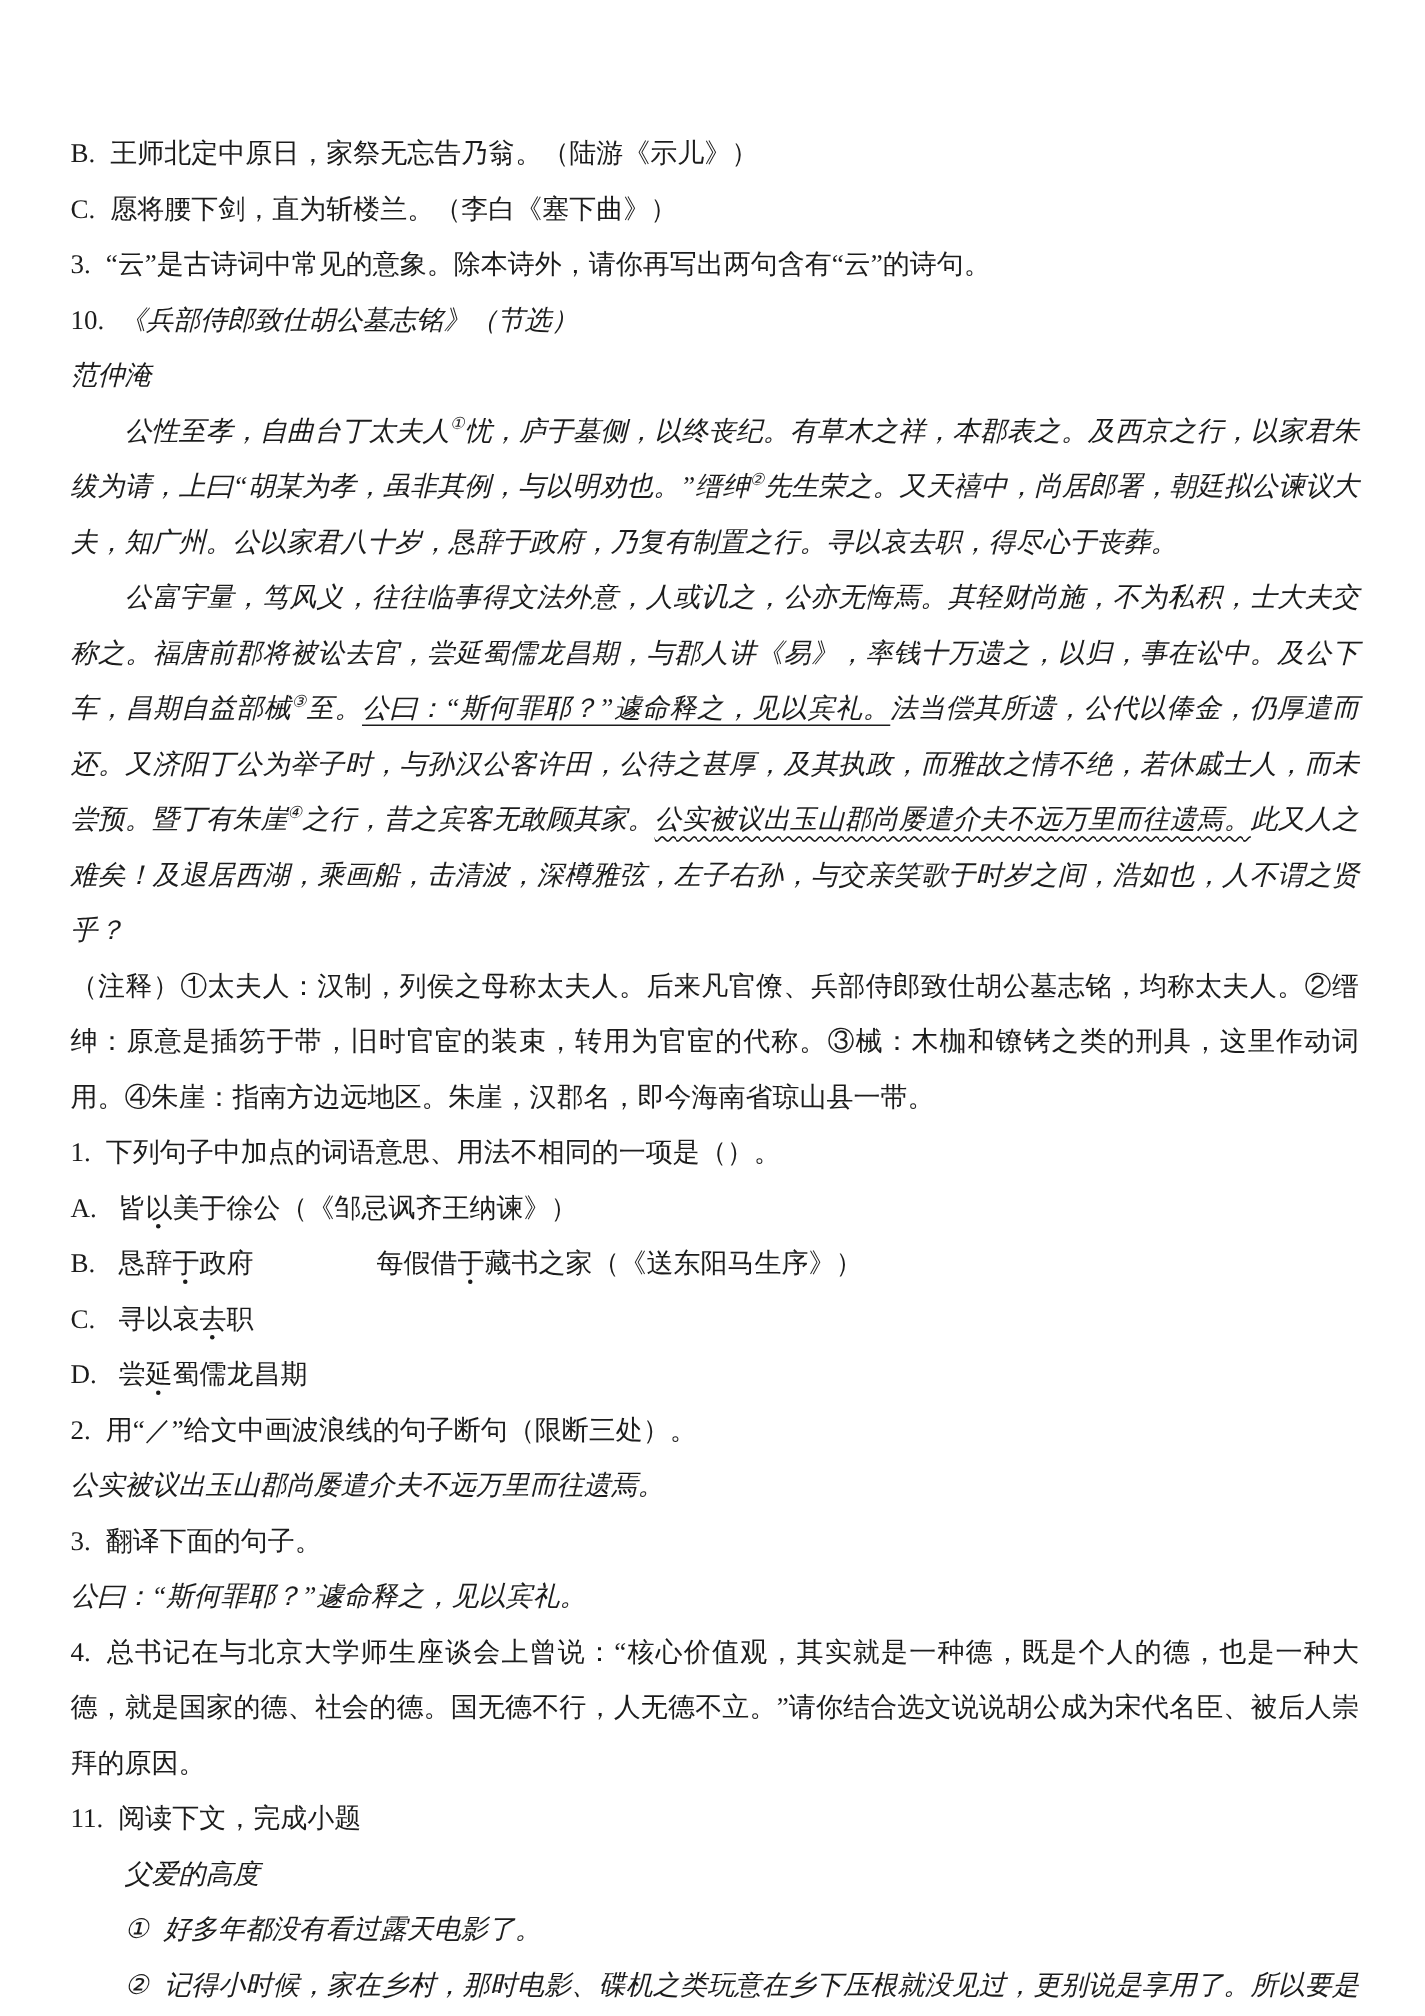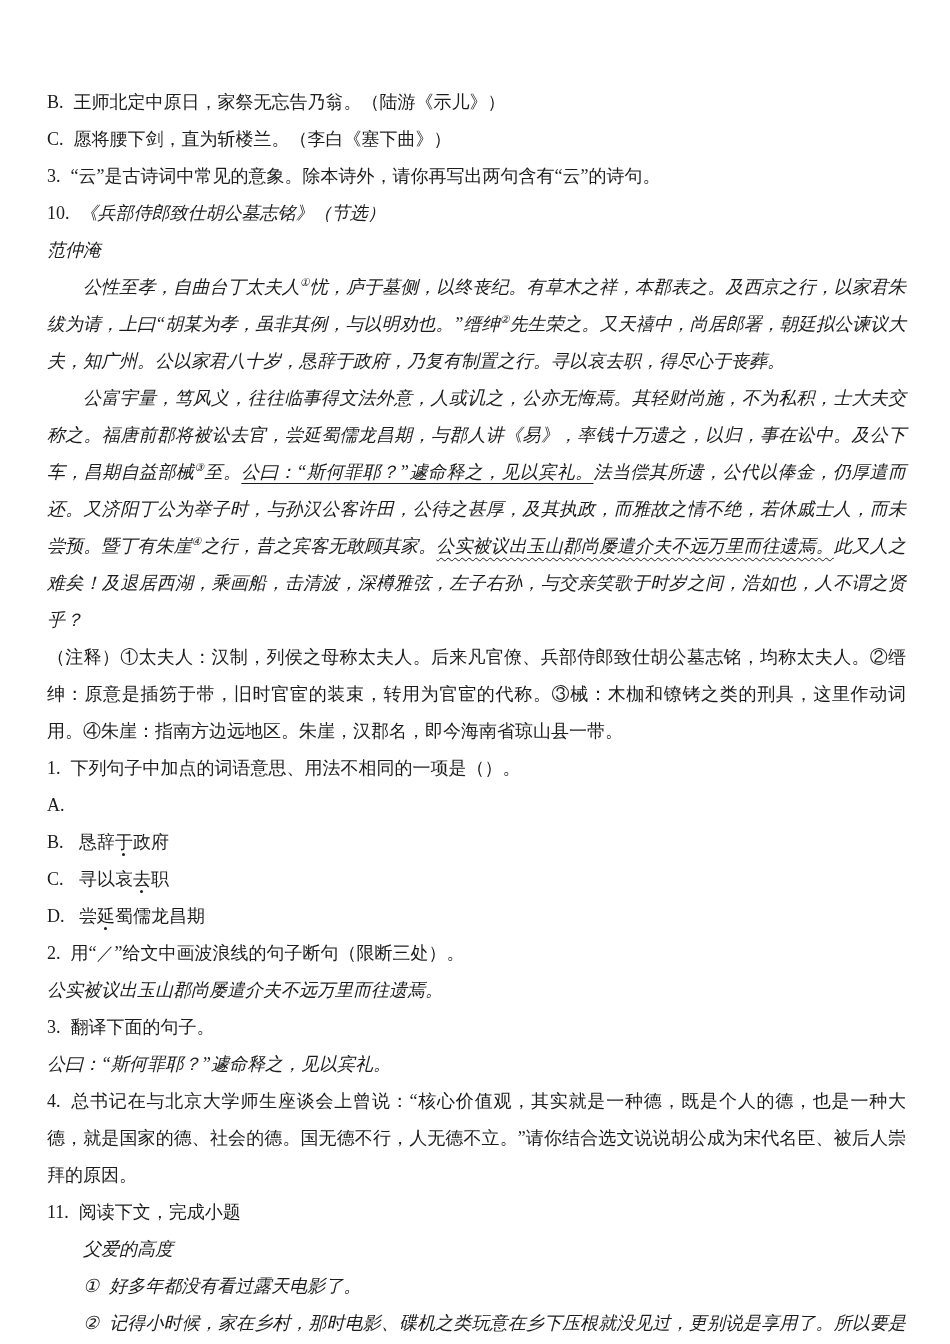--- a/index.html
+++ b/index.html
@@ -57,24 +57,26 @@
 </p>
 
 <p>（注释）①太夫人：汉制，列侯之母称太夫人。后来凡官僚、兵部侍郎致仕胡公墓志铭，均称太夫人。②缙绅：原意是插笏于带，旧时官宦的装束，转用为官宦的代称。③械：木枷和镣铐之类的刑具，这里作动词用。④朱崖：指南方边远地区。朱崖，汉郡名，即今海南省琼山县一带。</p>
 
 <p>
   <span class="num">1.</span><span>下列句子中加点的词语意思、用法不相同的一项是（）。</span>
 </p>
 
 <div class="opt">
   <span class="lab">A.</span>
+  <span class="right"><span>皆</span><span class="dot">以</span><span>美于徐公（《邹忌讽齐王纳谏》）</span></span>
 </div>
 <div class="opt">
   <span class="lab">B.</span>
   <span class="left"><span>恳辞</span><span class="dot">于</span><span>政府</span></span>
+  <span class="right"><span>每假借</span><span class="dot">于</span><span>藏书之家（《送东阳马生序》）</span></span>
 </div>
 <div class="opt">
   <span class="lab">C.</span>
   <span class="left"><span>寻以哀</span><span class="dot">去</span><span>职</span></span>
 </div>
 <div class="opt">
   <span class="lab">D.</span>
   <span class="left"><span>尝</span><span class="dot">延</span><span>蜀儒龙昌期</span></span>
 </div>
 

